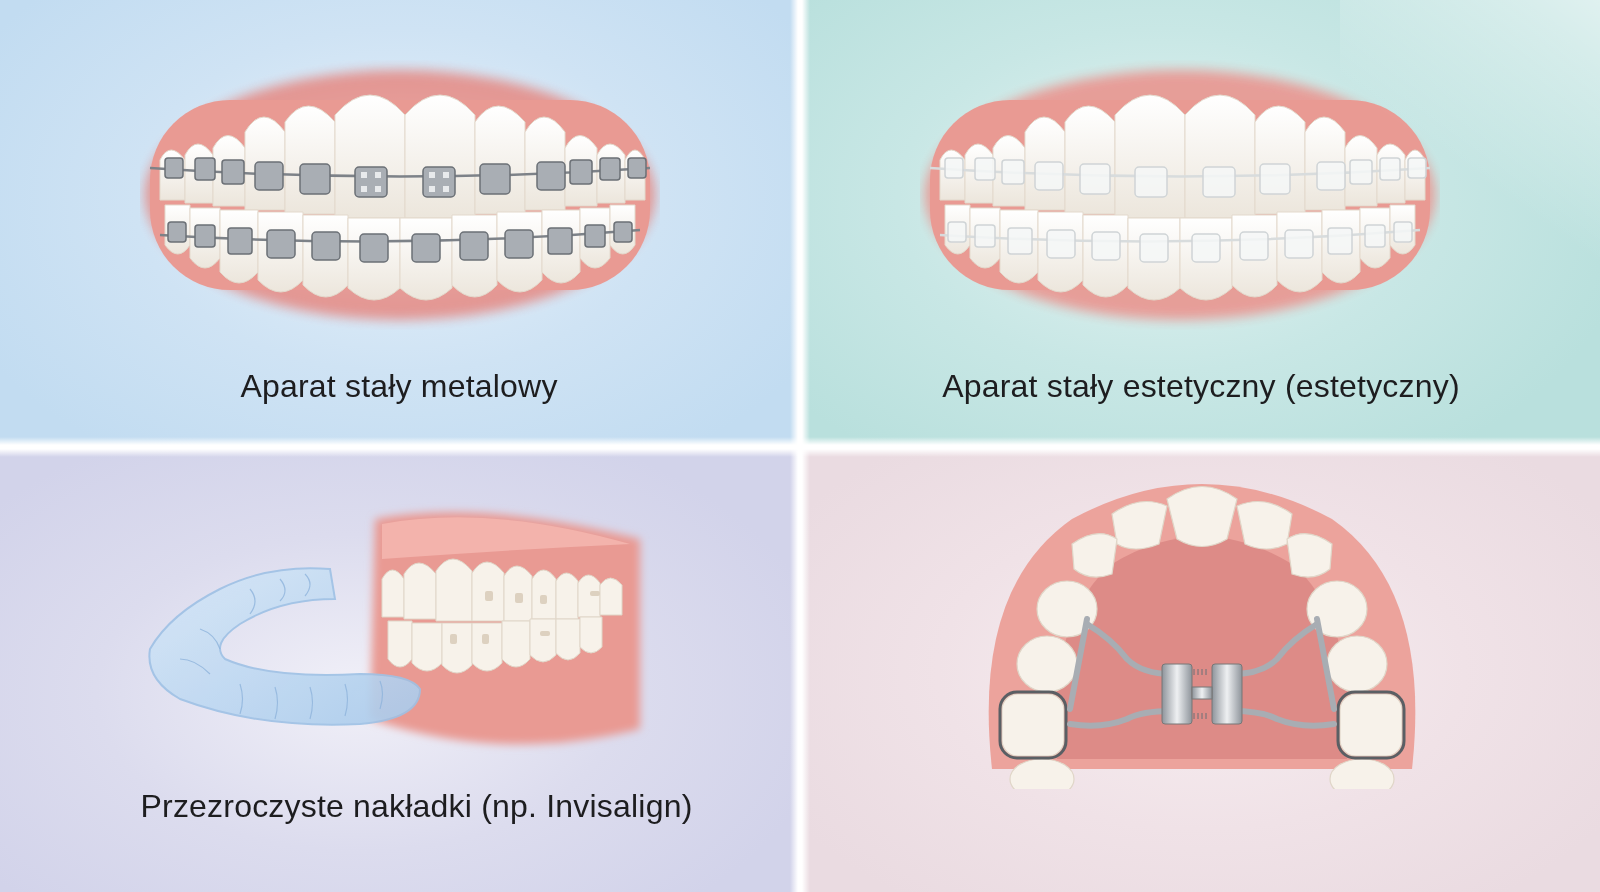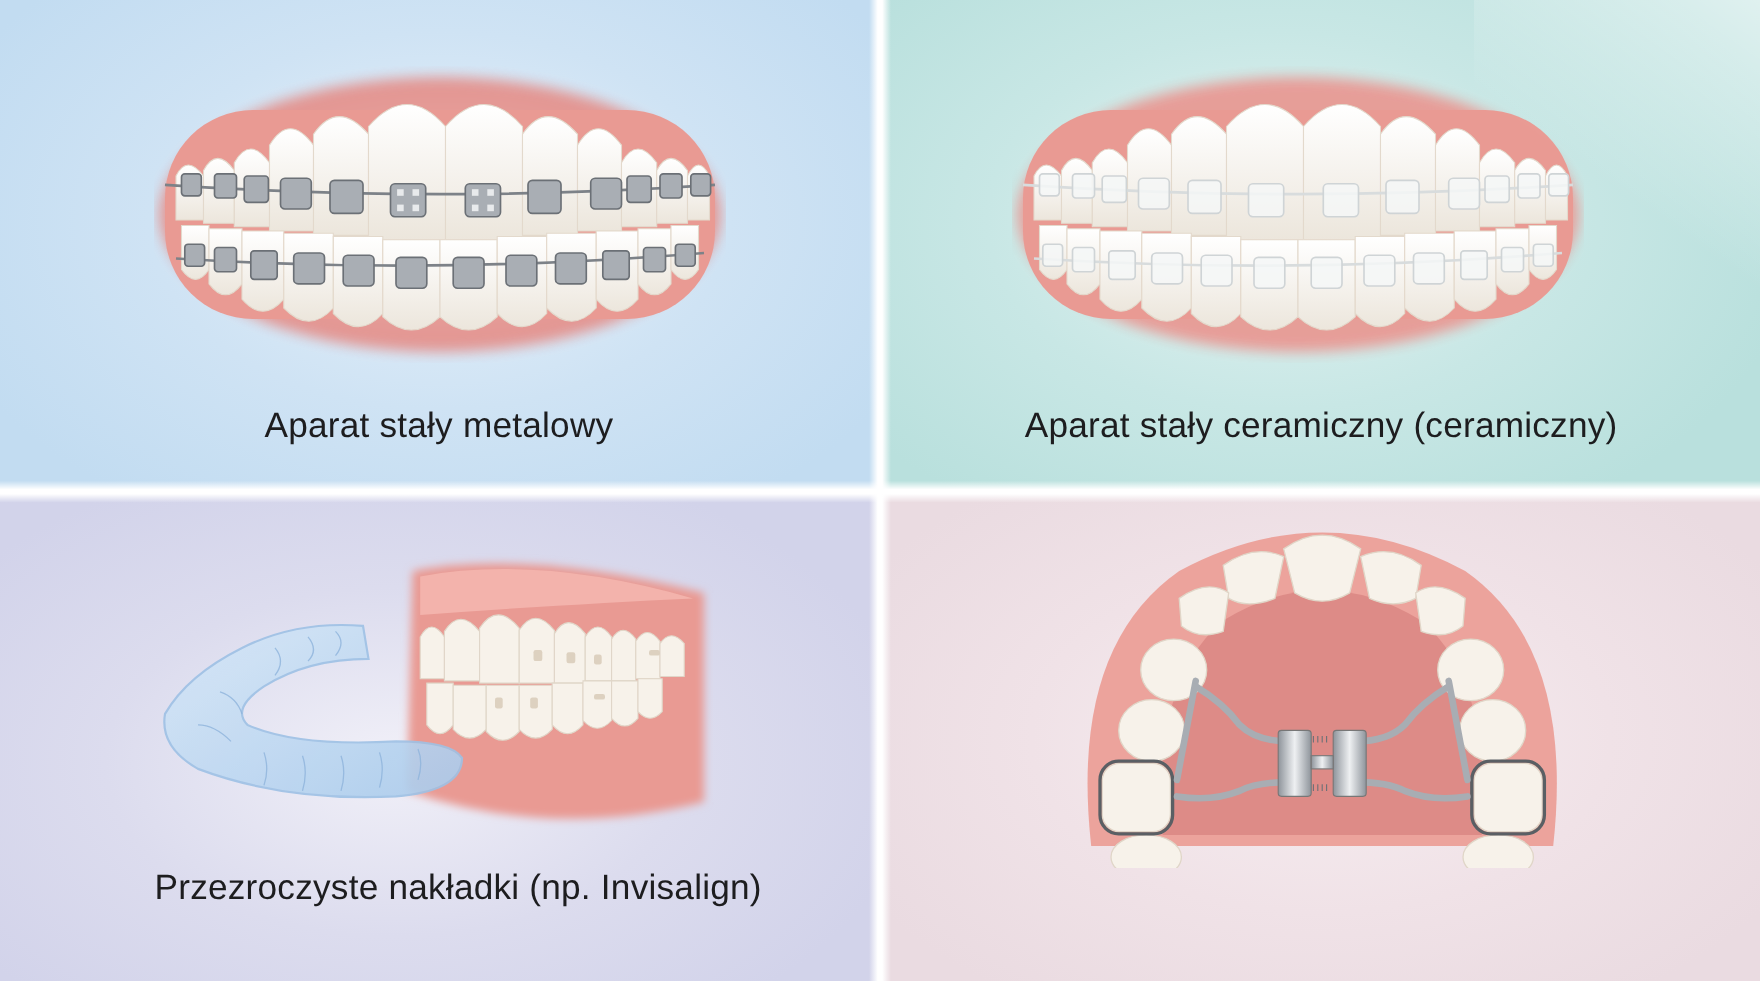--- a/index.html
+++ b/index.html
@@ -194,21 +194,21 @@
         <rect x="220" y="174" width="28" height="28" rx="4"></rect>
         <rect x="272" y="174" width="28" height="28" rx="4"></rect>
         <rect x="320" y="172" width="28" height="28" rx="4"></rect>
         <rect x="365" y="170" width="28" height="28" rx="4"></rect>
         <rect x="408" y="168" width="24" height="26" rx="3"></rect>
         <rect x="445" y="165" width="20" height="22" rx="3"></rect>
         <rect x="474" y="162" width="18" height="20" rx="3"></rect>
       </g>
     </svg>
     <div class="rays"></div>
-    <div class="caption">Aparat stały ceramiczny (ceramiczny)</div>
+    <div class="caption">Aparat stały estetyczny (estetyczny)</div>
   </div>
 
   <div class="panel p-bl">
     <svg class="illus" style="left:120px;top:30px" width="560" height="300" viewBox="0 0 560 300">
       <defs>
         <linearGradient id="alG" x1="0" y1="0" x2="1" y2="1">
           <stop offset="0%" stop-color="#d7e8f8"></stop>
             <stop offset="100%" stop-color="#a9cbec"></stop>
         </linearGradient>
         <filter id="soft3">

